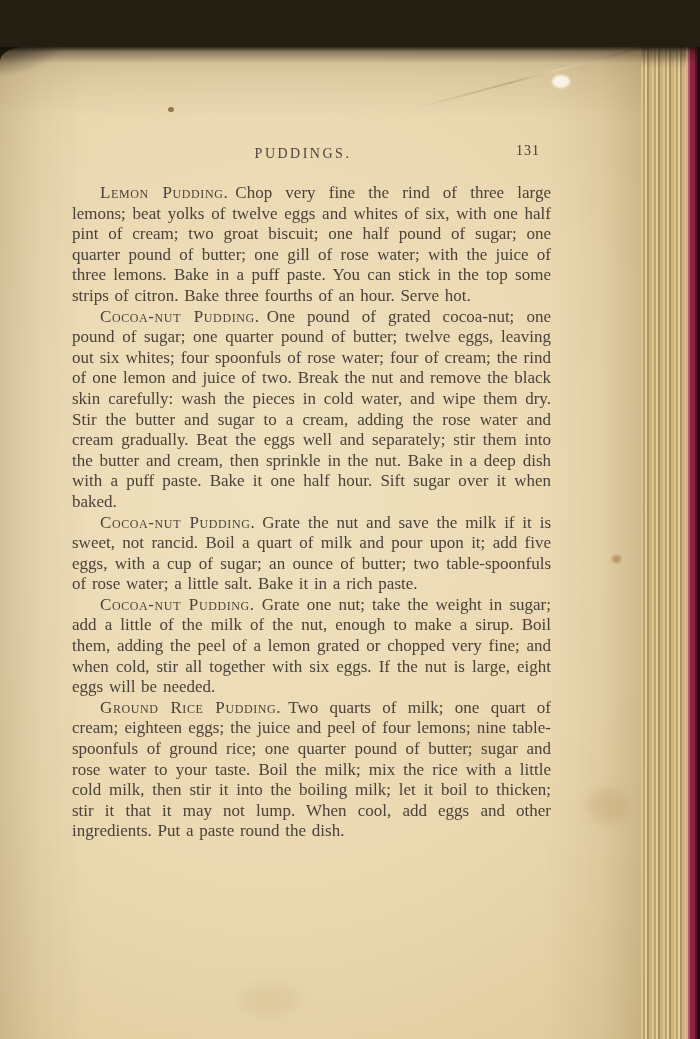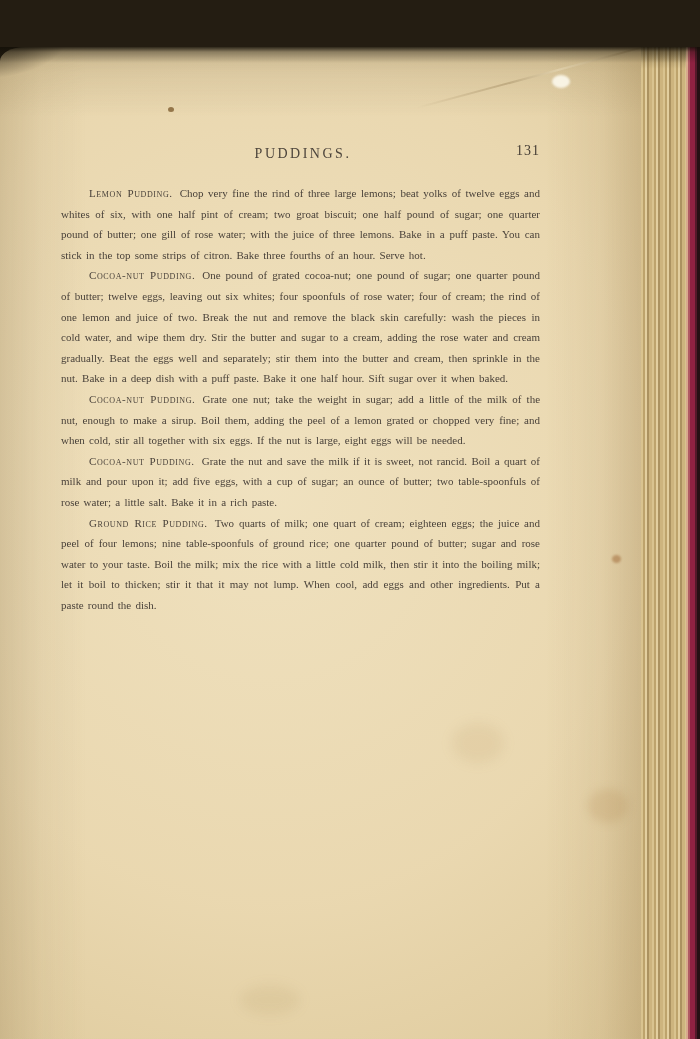--- a/index.html
+++ b/index.html
@@ -68,22 +68,22 @@
     background:linear-gradient(to top, rgba(16,13,7,.9) 0px, rgba(16,13,7,.35) 6px, rgba(16,13,7,0) 16px);}
   .corner-tl{position:absolute;left:-18px;top:-16px;width:90px;height:48px;
     background:radial-gradient(ellipse at 0% 0%, rgba(22,18,10,.8) 0%, rgba(22,18,10,.35) 45%, rgba(22,18,10,0) 70%);}
 
   
   .header{position:absolute;left:64px;top:99px;width:478px;height:22px;color:#4d453c;}
   .running-title{position:absolute;left:0;right:0;text-align:center;
     font-size:14px;letter-spacing:2.5px;font-weight:400;}
   .page-number{position:absolute;right:2px;top:-3px;font-size:14px;letter-spacing:1px;color:#453d34;}
 
-  .text-block{position:absolute;left:61px;top:136px;width:479px;color:#4a423a;
-    font-size:11px;line-height:20.6px;text-align:justify;}
+  .text-block{position:absolute;left:72px;top:136px;width:479px;color:#4a423a;
+    font-size:17px;line-height:20.6px;text-align:justify;}
   .para{margin:0;text-indent:28px;word-spacing:1.5px;}
   .rname{font-variant:small-caps;letter-spacing:.6px;margin-right:7px;}
 </style>
 </head>
 <body>
 
 <div class="scene">
 
   <div class="page">
     <div class="crease"></div>
@@ -95,22 +95,22 @@
     <div class="stain s6"></div>
 
     <div class="header">
       <div class="running-title">PUDDINGS.</div>
       <div class="page-number">131</div>
     </div>
 
     <div class="text-block">
       <p class="para"><span class="rname">Lemon Pudding.</span><span>Chop very fine the rind of three large lemons; beat yolks of twelve eggs and whites of six, with one half pint of cream; two groat biscuit; one half pound of sugar; one quarter pound of butter; one gill of rose water; with the juice of three lemons.  Bake in a puff paste.  You can stick in the top some strips of citron.  Bake three fourths of an hour.  Serve hot.</span></p>
       <p class="para"><span class="rname">Cocoa-nut Pudding.</span><span>One pound of grated cocoa-nut; one pound of sugar; one quarter pound of butter; twelve eggs, leaving out six whites; four spoonfuls of rose water; four of cream; the rind of one lemon and juice of two.  Break the nut and remove the black skin carefully: wash the pieces in cold water, and wipe them dry.  Stir the butter and sugar to a cream, adding the rose water and cream gradually.  Beat the eggs well and separately; stir them into the butter and cream, then sprinkle in the nut.  Bake in a deep dish with a puff paste.  Bake it one half hour.  Sift sugar over it when baked.</span></p>
+      <p class="para"><span class="rname">Cocoa-nut Pudding.</span><span>Grate the nut and save the milk if it is sweet, not rancid.  Boil a quart of milk and pour upon it; add five eggs, with a cup of sugar; an ounce of butter; two table-spoonfuls of rose water; a little salt.  Bake it in a rich paste.</span></p>
       <p class="para"><span class="rname">Cocoa-nut Pudding.</span><span>Grate one nut; take the weight in sugar; add a little of the milk of the nut, enough to make a sirup.  Boil them, adding the peel of a lemon grated or chopped very fine; and when cold, stir all together with six eggs.  If the nut is large, eight eggs will be needed.</span></p>
-      <p class="para"><span class="rname">Cocoa-nut Pudding.</span><span>Grate the nut and save the milk if it is sweet, not rancid.  Boil a quart of milk and pour upon it; add five eggs, with a cup of sugar; an ounce of butter; two table-spoonfuls of rose water; a little salt.  Bake it in a rich paste.</span></p>
       <p class="para"><span class="rname">Ground Rice Pudding.</span><span>Two quarts of milk; one quart of cream; eighteen eggs; the juice and peel of four lemons; nine table-spoonfuls of ground rice; one quarter pound of butter; sugar and rose water to your taste.  Boil the milk; mix the rice with a little cold milk, then stir it into the boiling milk; let it boil to thicken; stir it that it may not lump.  When cool, add eggs and other ingredients.  Put a paste round the dish.</span></p>
     </div>
   </div>
 
   <div class="fore-edge"></div>
   <div class="cover-edge"></div>
   <div class="corner-tl"></div>
   <div class="shadow-top"></div>
   <div class="shadow-bottom"></div>
 

